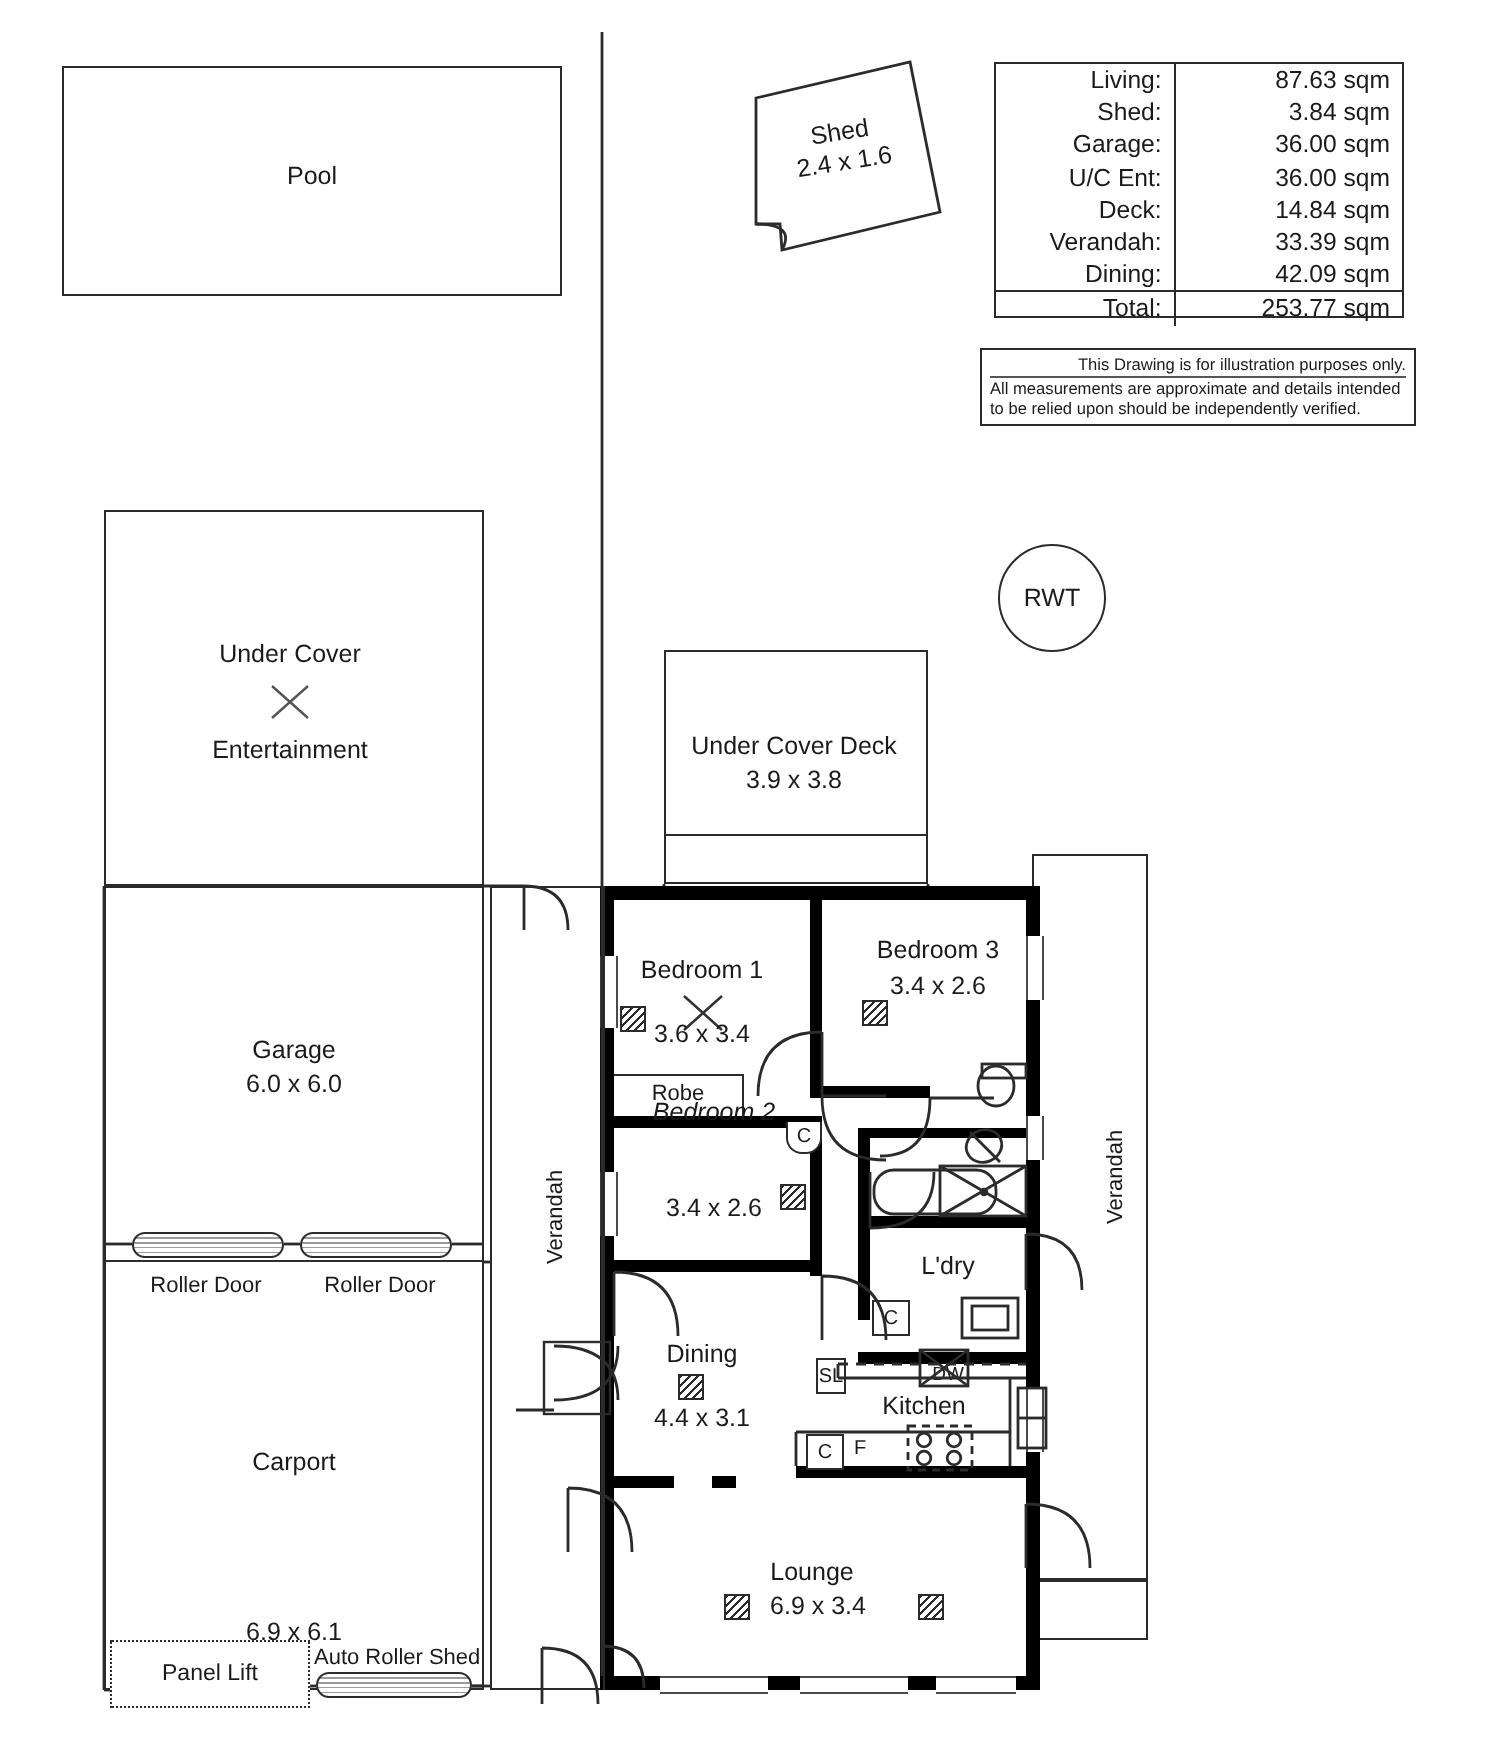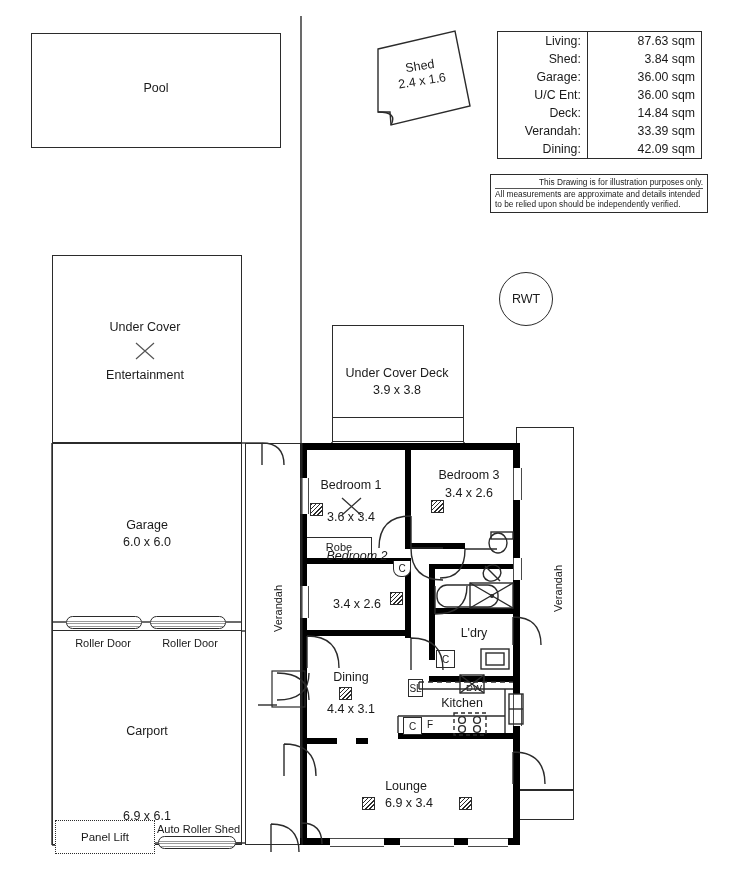--- a/index.html
+++ b/index.html
@@ -98,20 +98,24 @@
             <td class="v">14.84 sqm</td>
           </tr>
           <tr>
             <td class="k">Verandah:</td>
             <td class="v">33.39 sqm</td>
           </tr>
           <tr>
             <td class="k">Dining:</td>
             <td class="v">42.09 sqm</td>
           </tr>
+          <tr class="total">
+            <td class="k">Total:</td>
+            <td class="v">253.77 sqm</td>
+          </tr>
         </tbody>
     </table>
   </div>
 
   <div id="disclaimer">
     <span class="l1">This Drawing is for illustration purposes only.</span>
     <span class="l2">All measurements are approximate and details intended</span>
     <span class="l3">to be relied upon should be independently verified.</span>
   </div>
 

